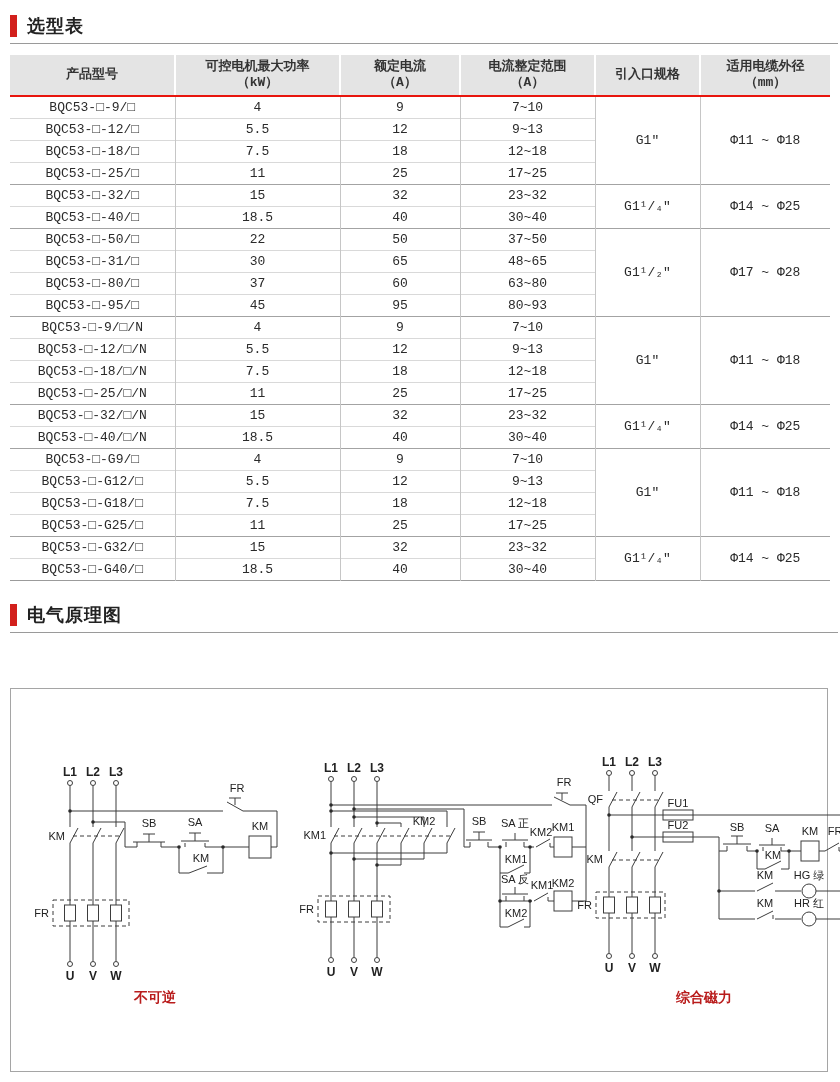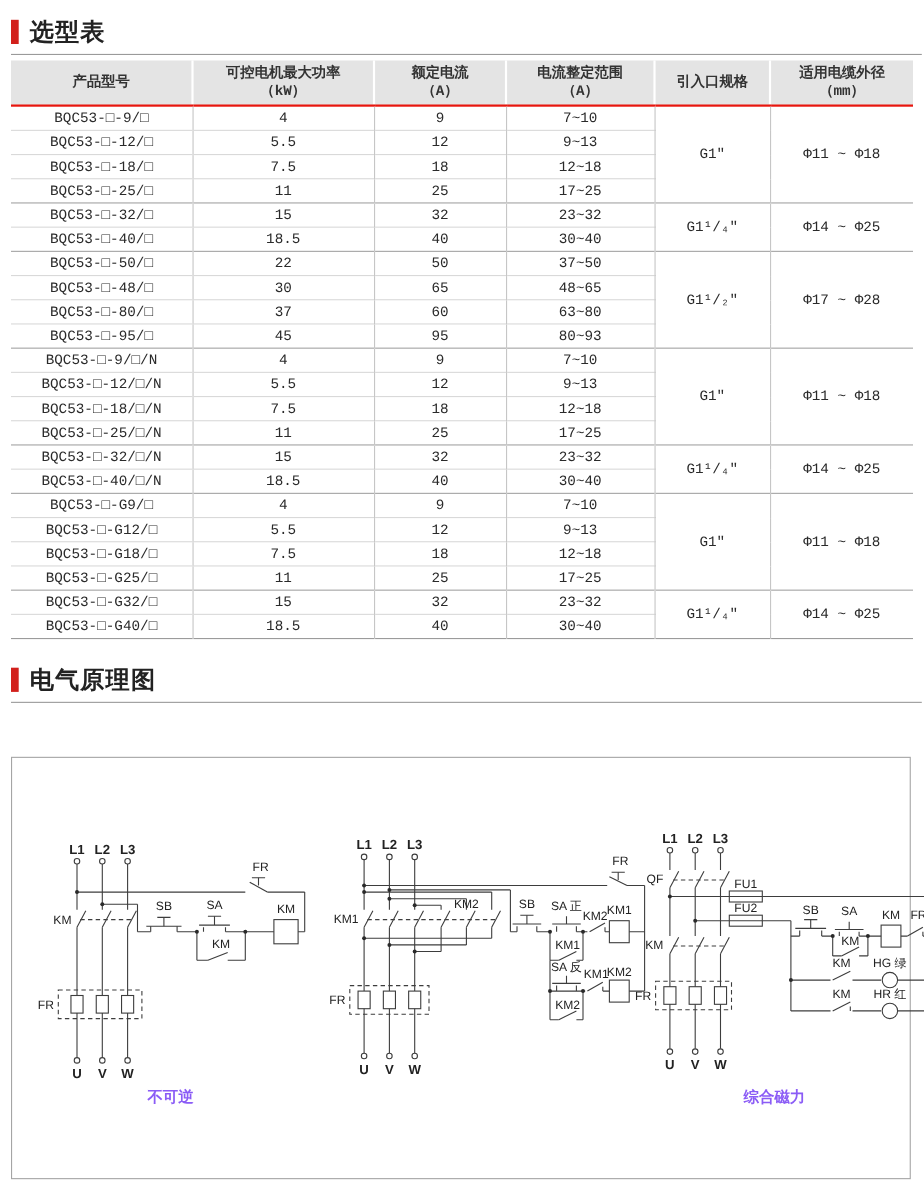--- a/index.html
+++ b/index.html
@@ -1,40 +1,40 @@
 <!DOCTYPE html>
 <html><head>
 <meta charset="utf-8">
 <style>
   html,body{margin:0;padding:0;background:#fff;}
   body{width:840px;height:1082px;position:relative;font-family:"Liberation Sans",sans-serif;color:#2a2a2a;}
   .section-head{position:absolute;left:10px;width:828px;display:flex;align-items:center;
     border-bottom:1.5px solid #9a9a9a;padding-bottom:5px;}
   .red-bar{width:7px;height:22px;background:#d2201c;margin-right:10px;flex:0 0 auto;}
-  .section-title{font-size:22px;font-weight:bold;color:#222;letter-spacing:1px;}
+  .section-title{font-size:18px;font-weight:bold;color:#222;letter-spacing:1px;}
   #head1{top:14px;}
   #head2{top:603px;}
 
   table.sel{position:absolute;left:10px;top:55px;width:820px;border-collapse:collapse;table-layout:fixed;font-family:Liberation Mono, monospace;}
   table.sel th{background:#e4e4e4;height:40px;font-size:13px;font-weight:bold;color:#333;
     text-align:center;vertical-align:middle;white-space:pre-line;line-height:1.25;
     border-bottom:2px solid #e8150d;padding:0;}
   table.sel th + th{border-left:2px solid #ffffff;}
   table.sel td{height:21px;font-size:13px;text-align:center;vertical-align:middle;
     border-top:1px solid #d9d9d9;padding:0;color:#2a2a2a;}
   table.sel td + td{border-left:1px solid #c6c6c6;}
   table.sel tbody tr:first-child td{border-top:none;}
   table.sel tr.group-start td{border-top:1px solid #a3a3a3;}
   table.sel{border-bottom:1.5px solid #9b9b9b;}
   td.merged{font-size:13px;}
 
   .diagram-box{position:absolute;left:10px;top:688px;width:816px;height:382px;
     border:1px solid #a5a5a5;background:#fff;}
   .schem{position:absolute;}
-  .caption{position:absolute;top:300px;text-align:center;font-size:14px;font-weight:bold;color:#8b5cf6;}
+  .caption{position:absolute;top:300px;text-align:center;font-size:14px;font-weight:bold;color:#b91c1c;}
   #cap1{left:14px;width:260px;}
   #cap2{left:285px;width:300px;}
   #cap3{left:548px;width:290px;}
 
   .wire line,.wire rect,.wire path,.wire polyline{stroke:#3d3d3d;stroke-width:1;fill:none;}
   .dash{stroke-dasharray:4 3;}
   circle.term{fill:#fff;stroke:#3d3d3d;stroke-width:1;}
   circle.dot{fill:#2a2a2a;stroke:none;}
   circle.lamp{fill:#fff;stroke:#3d3d3d;stroke-width:1;}
   text.lbl{font-family:"Liberation Sans",sans-serif;font-size:11px;fill:#222;stroke:none;}
@@ -116,21 +116,21 @@
       </tr>
       <tr class="group-start">
         <td>BQC53-□-50/□</td>
         <td>22</td>
         <td>50</td>
         <td>37~50</td>
         <td rowspan="4" class="merged">G1¹/₂″</td>
         <td rowspan="4" class="merged">Φ17 ~ Φ28</td>
       </tr>
       <tr>
-        <td>BQC53-□-48/□</td>
+        <td>BQC53-□-31/□</td>
         <td>30</td>
         <td>65</td>
         <td>48~65</td>
       </tr>
       <tr>
         <td>BQC53-□-80/□</td>
         <td>37</td>
         <td>60</td>
         <td>63~80</td>
       </tr>

